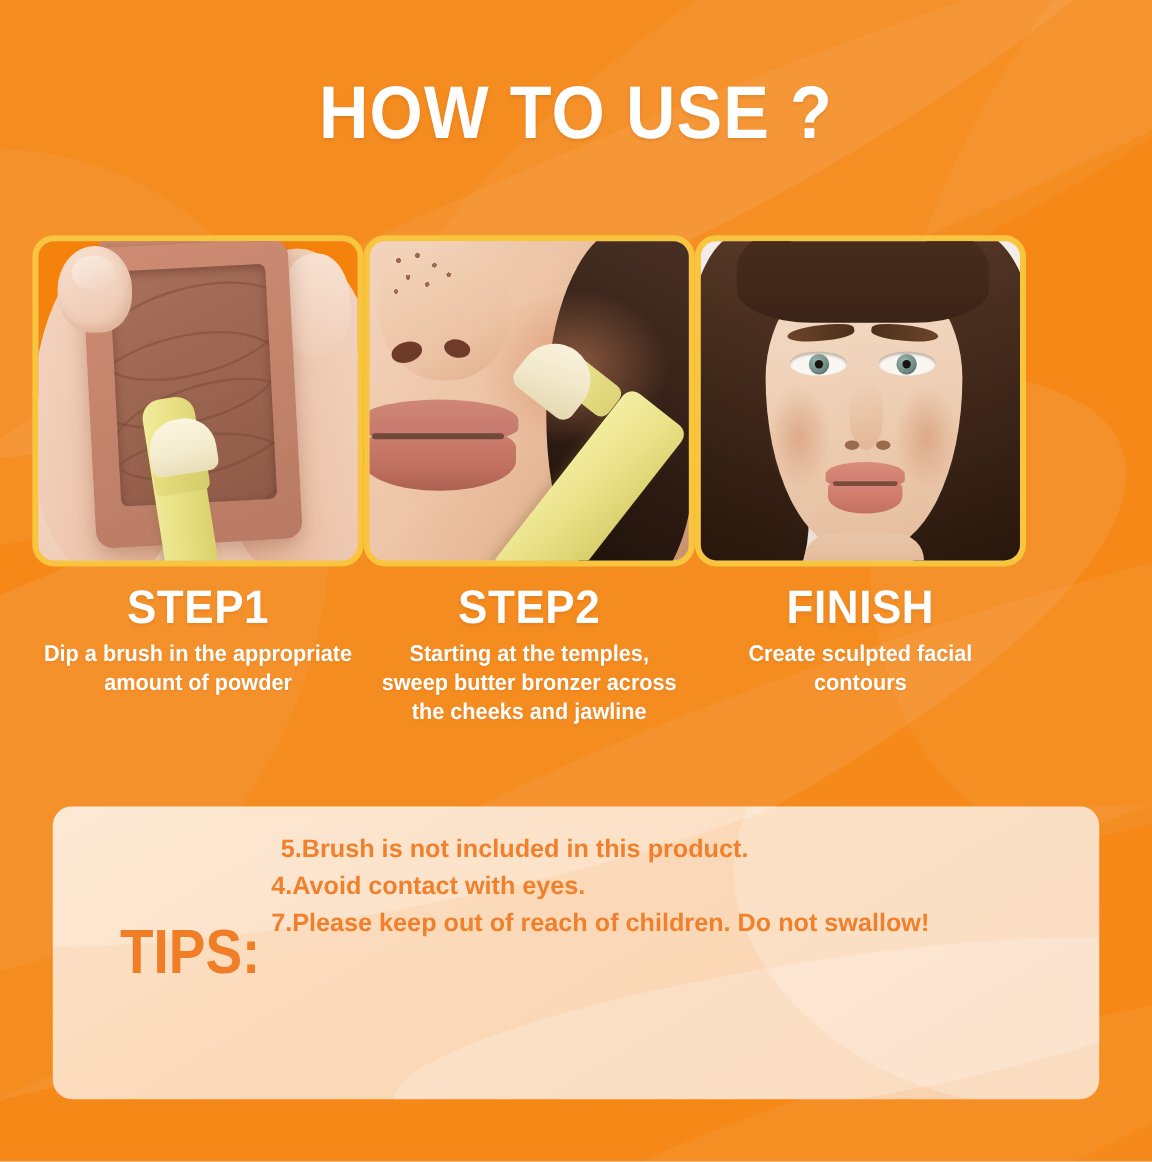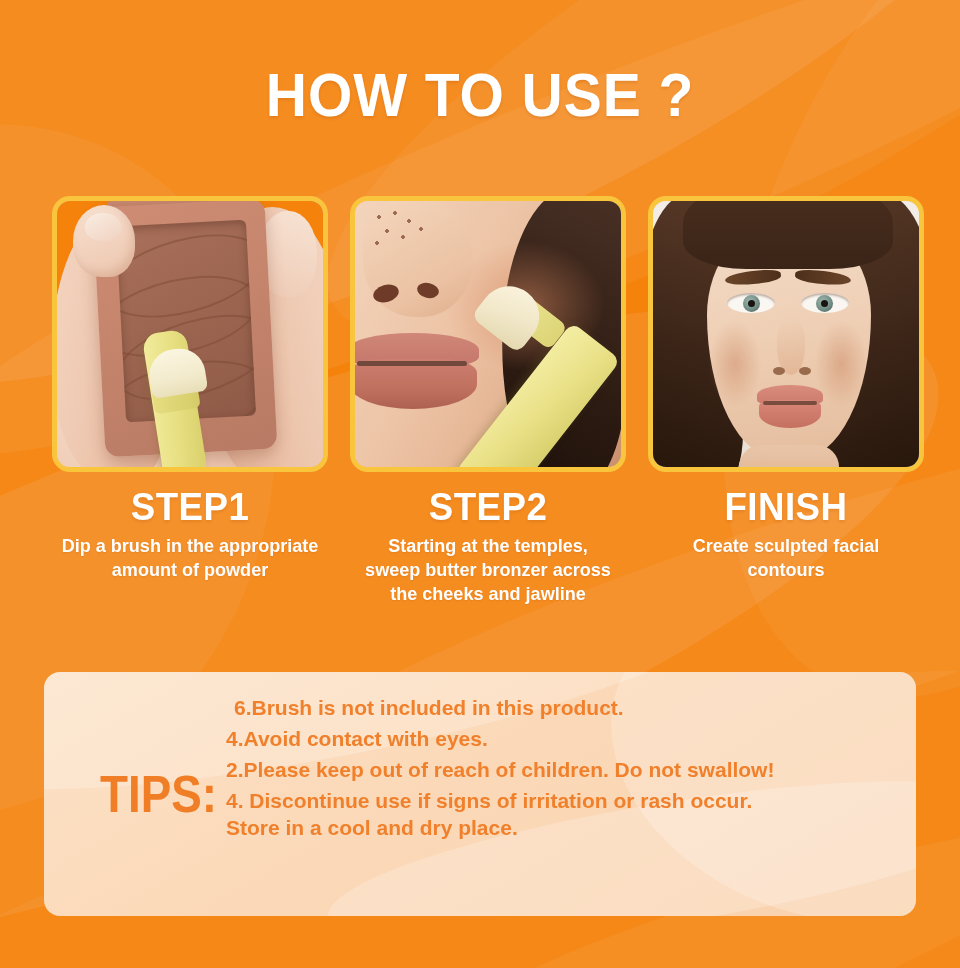--- a/index.html
+++ b/index.html
@@ -57,25 +57,25 @@
     font-weight: 700;
     letter-spacing: 1px;
     font-family: "Liberation Sans Narrow", "Liberation Sans", sans-serif;
     transform: scaleX(0.92);
     text-shadow: 0 2px 3px rgba(150, 60, 0, 0.18);
   }
 
   
   .steps {
     position: absolute;
-    left: 52px;
+    left: 27px;
     top: 196px;
     width: 872px;
     display: flex;
-    justify-content: space-between;
+    justify-content: flex-start;
   }
   .step {
     width: 276px;
   }
   .photo-frame {
     width: 276px;
     height: 276px;
     border: 5px solid #F8C53D;
     border-radius: 18px;
     overflow: hidden;
@@ -539,21 +539,19 @@
   </div>
 
   <div class="tips-panel">
     <div class="tips-sheen t1"></div>
     <div class="tips-sheen t2"></div>
     <div class="tips-sheen t3"></div>
 
     <div class="tips-label">TIPS:</div>
 
     <div class="tips-list">
-      <div class="tip-item indent">6.Brush is not included in this product.</div>
+      <div class="tip-item indent">5.Brush is not included in this product.</div>
       <div class="tip-item">4.Avoid contact with eyes.</div>
-      <div class="tip-item">2.Please keep out of reach of children. Do not swallow!</div>
-      <div class="tip-item">4. Discontinue use if signs of irritation or rash occur.
-Store in a cool and dry place.</div>
+      <div class="tip-item">7.Please keep out of reach of children. Do not swallow!</div>
     </div>
   </div>
 
 </div>
 
 </body></html>

